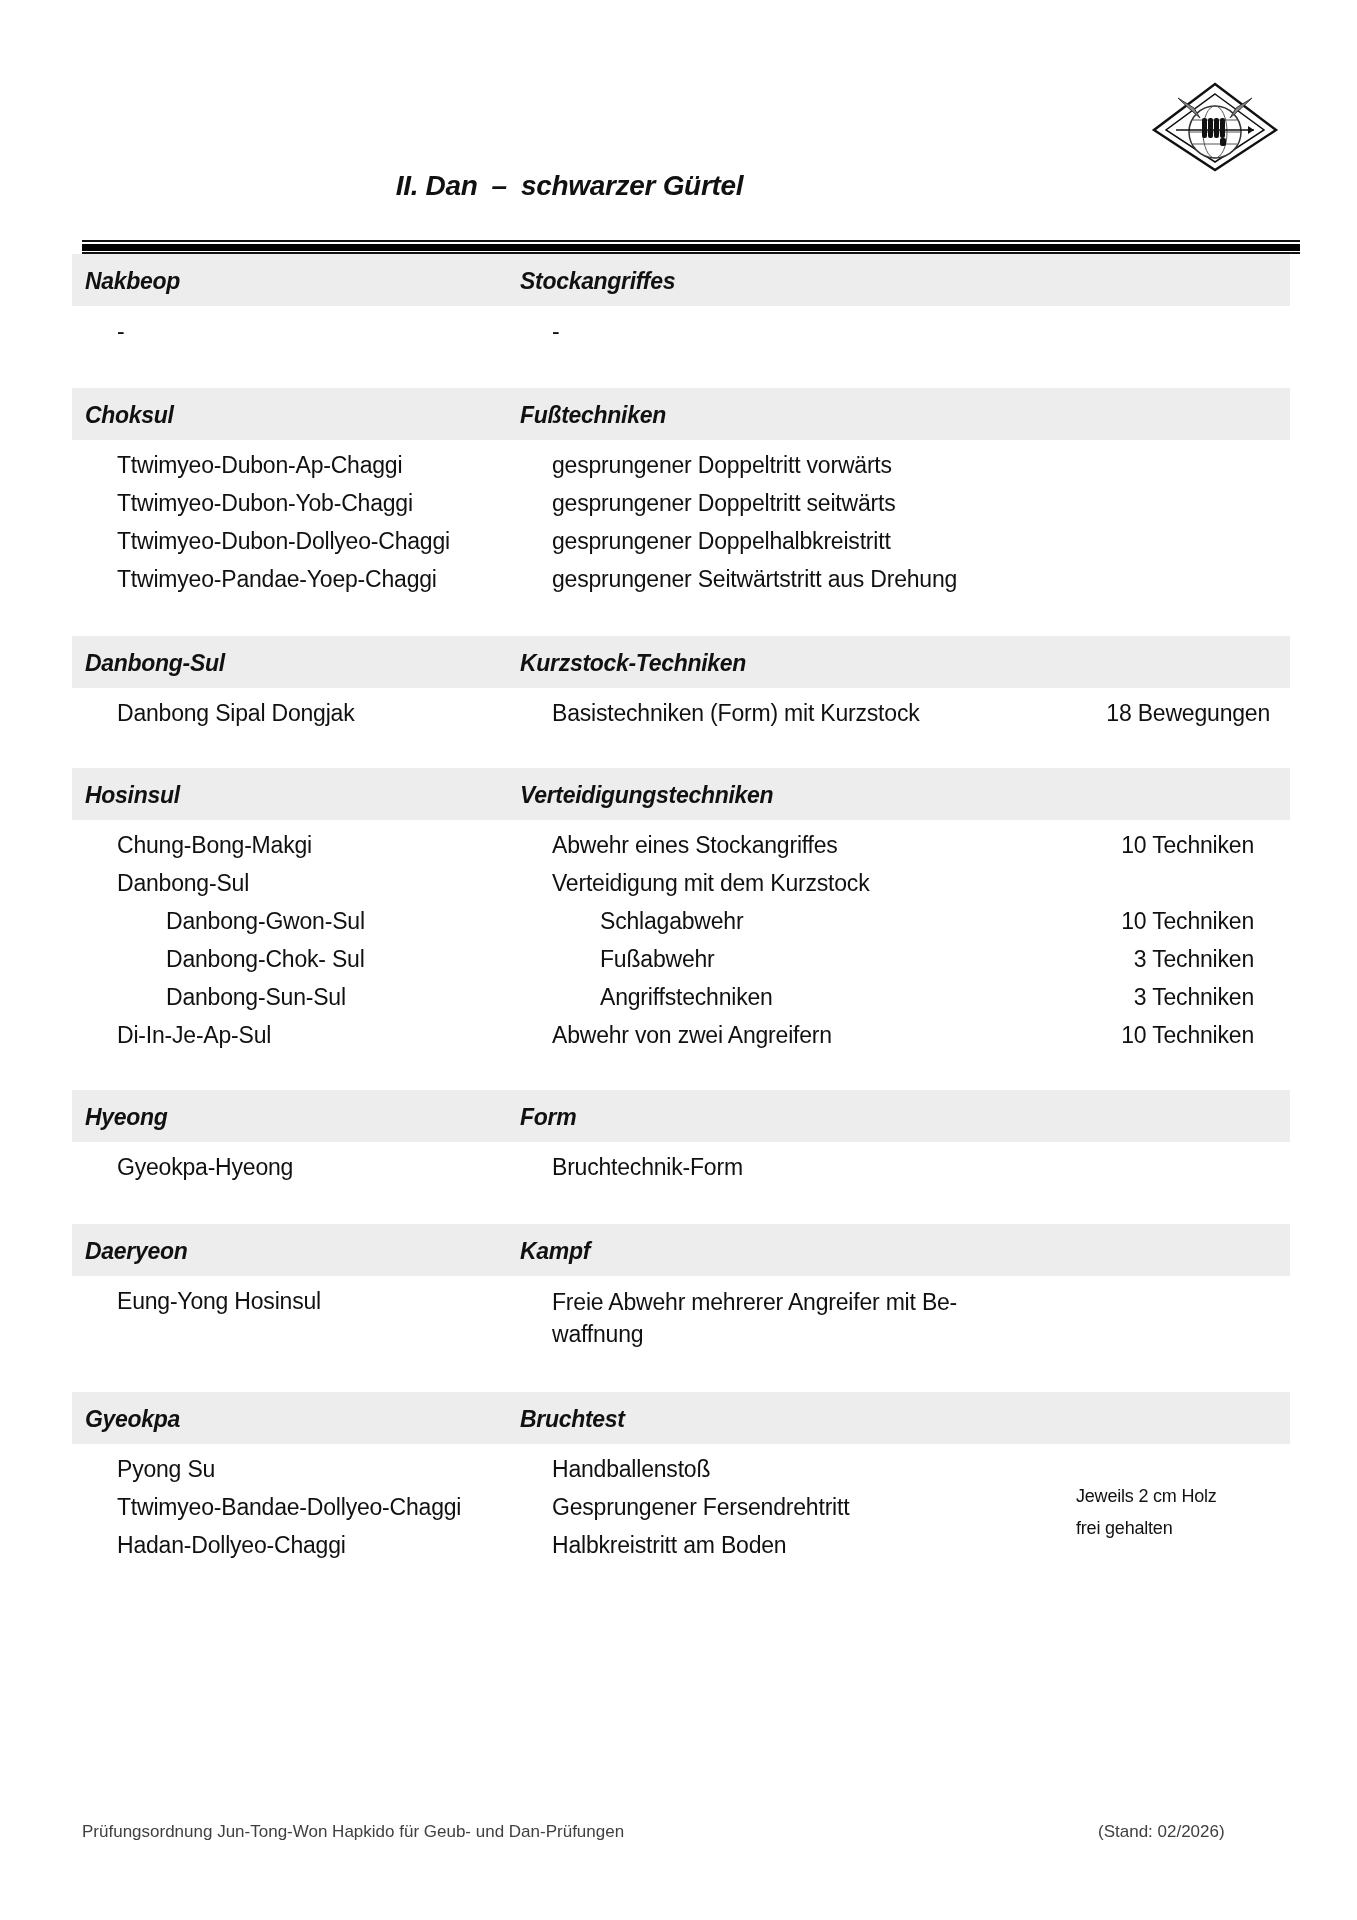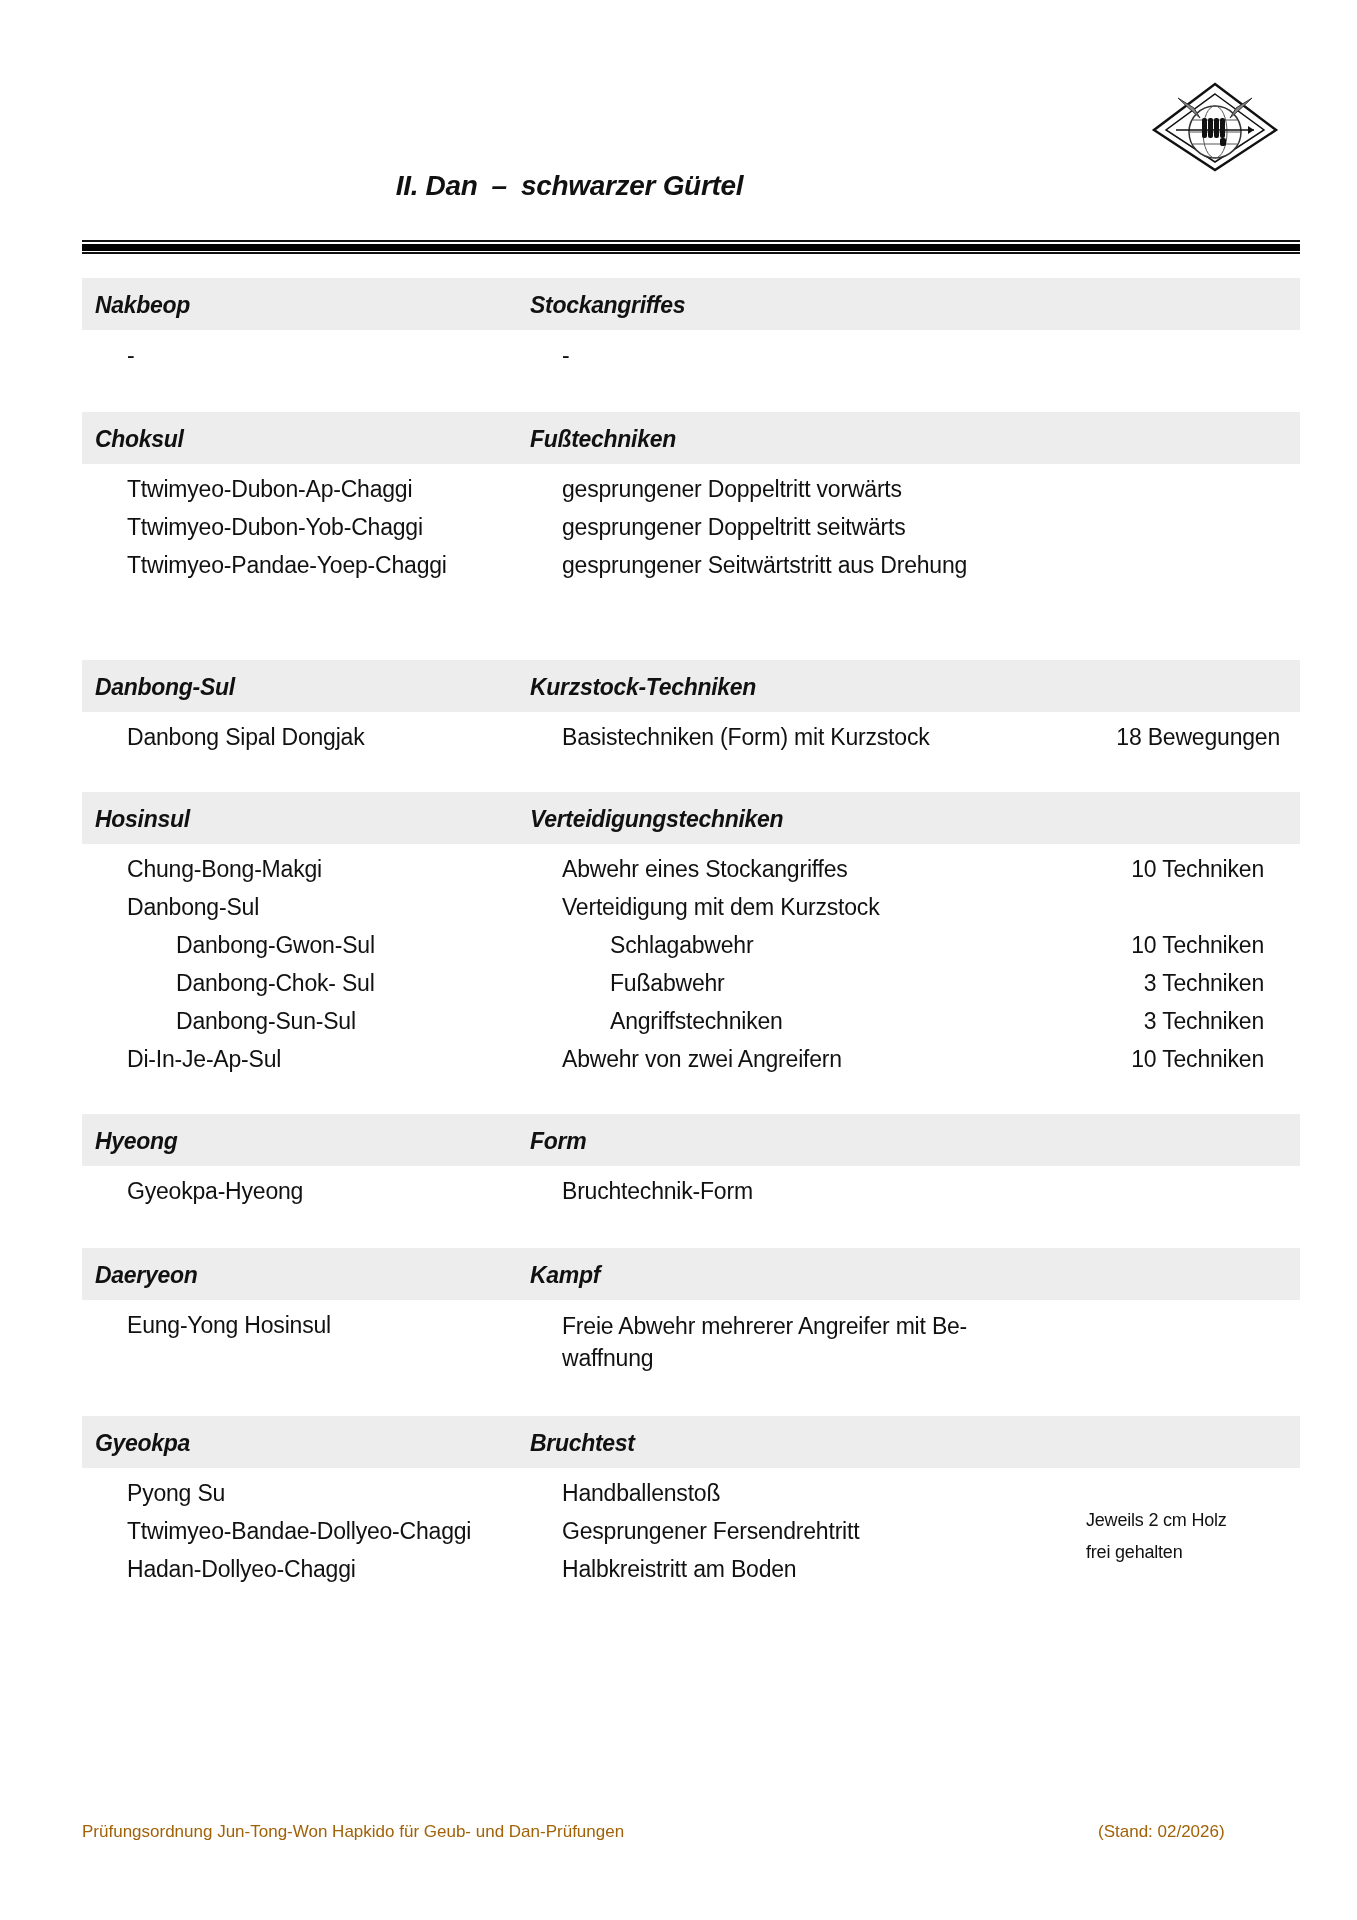--- a/index.html
+++ b/index.html
@@ -6,35 +6,35 @@
   body { width:1357px; height:1920px; position:relative; overflow:hidden;
          font-family:"Liberation Sans", sans-serif; color:#111; }
   .logo { position:absolute; left:1148px; top:78px; width:134px; height:96px; }
   .title { position:absolute; left:0; width:1139px; top:170px; text-align:center;
            font-size:28px; font-style:italic; font-weight:bold; letter-spacing:-0.3px; }
   .title .dash { margin:0 14px; }
   .rule { position:absolute; left:82px; width:1218px; top:240px; height:14px; }
   .rule .l1 { position:absolute; top:0; left:0; right:0; height:2px; background:#111; }
   .rule .l2 { position:absolute; top:4px; left:0; right:0; height:7px; background:#000; }
   .rule .l3 { position:absolute; top:12px; left:0; right:0; height:2px; background:#111; }
-  .section { position:absolute; left:82px; width:1218px;margin-top:24px; }
+  .section { position:absolute; left:72px; width:1218px; }
   .hdr { height:52px; background:#ededed; position:relative; }
   .hdr span { position:absolute; top:14px; font-size:23px; font-weight:bold; font-style:italic; letter-spacing:-0.3px; }
   .hdr .c1 { left:13px; }
   .hdr .c2 { left:448px; }
   .row { position:relative; height:38px; font-size:23px; letter-spacing:-0.2px; }
   .row span { position:absolute; top:4px; white-space:nowrap; }
   .row .c1 { left:45px; }
   .row .c2 { left:480px; }
   .row .c1.ind { left:94px; }
   .row .c2.ind { left:528px; }
   .row .c3 { right:20px; text-align:right; }
   .row.first { margin-top:8px; }
   .note { position:absolute; left:1000px; font-size:18px; line-height:32px; letter-spacing:-0.2px; }
-  .footer { position:absolute; top:1822px; font-size:17px; color:#a16207; }
+  .footer { position:absolute; top:1822px; font-size:17px; color:#404040; }
   .footer.left { left:82px; }
   .footer.right { left:1098px; }
 </style>
 </head>
 <body>
 
 <div class="logo">
   <svg width="134" height="96" viewBox="0 0 134 96">
     <polygon points="67,6 128,52 67,92 6,52" fill="#fff" stroke="#111" stroke-width="2.5"></polygon>
     <polygon points="67,16 116,52 67,84 18,52" fill="none" stroke="#111" stroke-width="1.5"></polygon>
@@ -83,20 +83,24 @@
   </div>
   <div class="row first">
     <span class="c1">Ttwimyeo-Dubon-Ap-Chaggi</span>
     <span class="c2">gesprungener Doppeltritt vorwärts</span>
   </div>
   <div class="row">
     <span class="c1">Ttwimyeo-Dubon-Yob-Chaggi</span>
     <span class="c2">gesprungener Doppeltritt seitwärts</span>
   </div>
   <div class="row">
+    <span class="c1">Ttwimyeo-Dubon-Dollyeo-Chaggi</span>
+    <span class="c2">gesprungener Doppelhalbkreistritt</span>
+  </div>
+  <div class="row">
     <span class="c1">Ttwimyeo-Pandae-Yoep-Chaggi</span>
     <span class="c2">gesprungener Seitwärtstritt aus Drehung</span>
   </div>
 </div>
 
 <div class="section" style="top:636px;">
   <div class="hdr">
     <span class="c1">Danbong-Sul</span>
     <span class="c2">Kurzstock-Techniken</span>
   </div>

